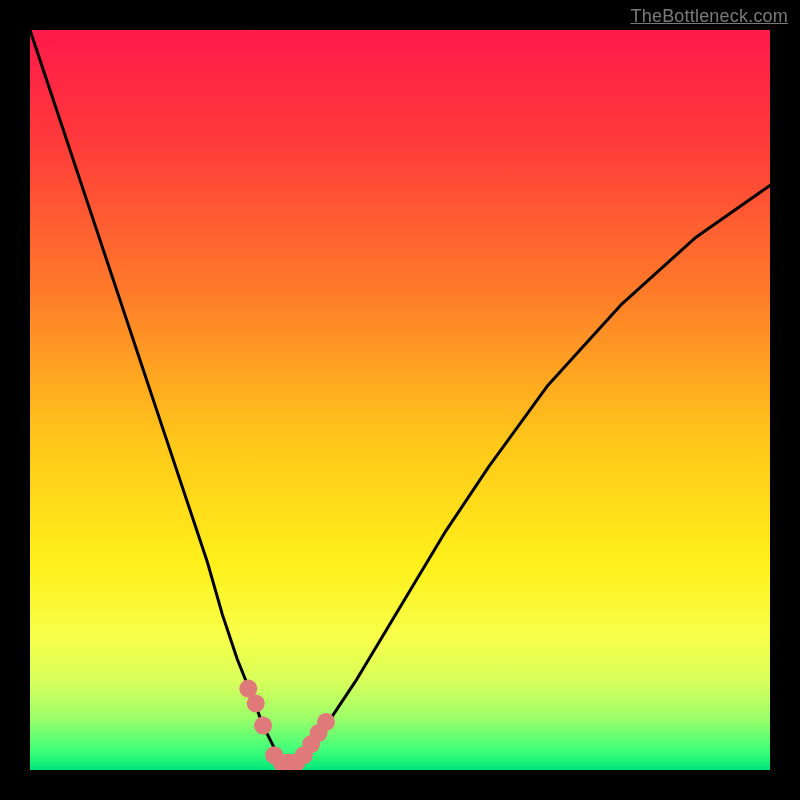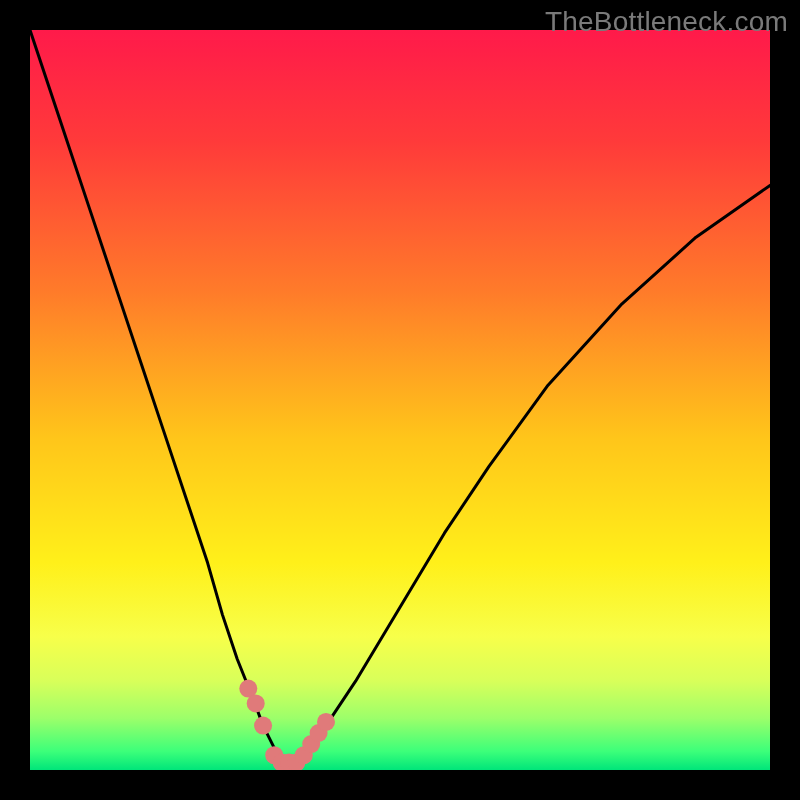--- a/index.html
+++ b/index.html
@@ -14,24 +14,25 @@
     position: absolute;
     left: 0; top: 0;
     width: 800px; height: 800px;
     background: #000;
   }
   .watermark {
     position: absolute;
     top: 6px;
     right: 12px;
     color: #7a7a7a;
-    font-size: 28px;
+    font-size: 18px;
     font-weight: 500;
     letter-spacing: 0.2px;
     z-index: 5;
+    text-decoration: underline;
   }
   svg {
     position: absolute;
     left: 0; top: 0;
   }
 </style>
 </head>
 <body>
 <div class="frame">
 

